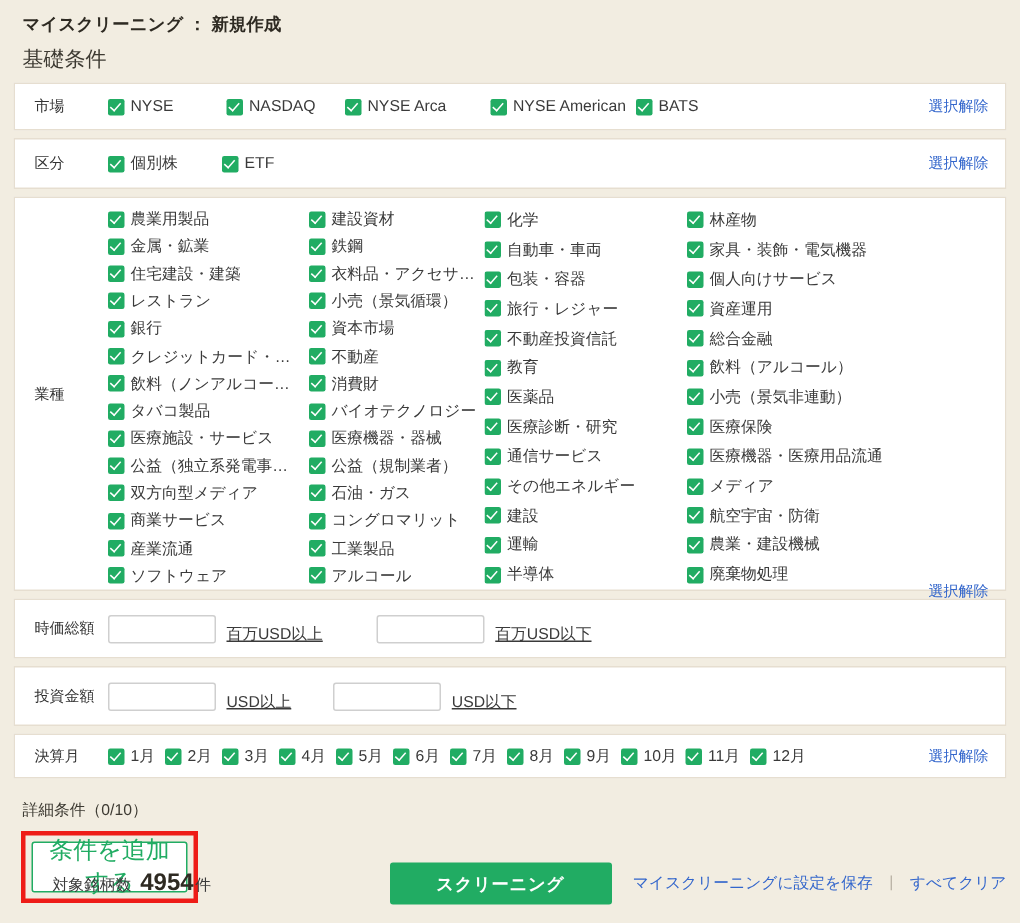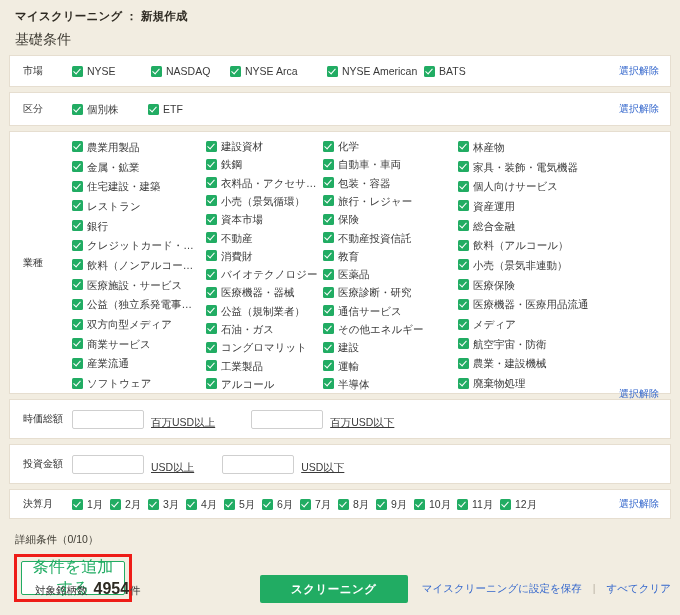--- a/index.html
+++ b/index.html
@@ -352,20 +352,24 @@
           <label class="cb ind-cell">
             <span class="box"></span>
             <span class="lbl">クレジットカード・貸…</span>
           </label>
           <label class="cb ind-cell">
             <span class="box"></span>
             <span class="lbl">飲料（ノンアルコール）</span>
           </label>
           <label class="cb ind-cell">
             <span class="box"></span>
+            <span class="lbl">タバコ製品</span>
+          </label>
+          <label class="cb ind-cell">
+            <span class="box"></span>
             <span class="lbl">医療施設・サービス</span>
           </label>
           <label class="cb ind-cell">
             <span class="box"></span>
             <span class="lbl">公益（独立系発電事業…</span>
           </label>
           <label class="cb ind-cell">
             <span class="box"></span>
             <span class="lbl">双方向型メディア</span>
           </label>
@@ -449,24 +453,20 @@
             <span class="box"></span>
             <span class="lbl">自動車・車両</span>
           </label>
           <label class="cb ind-cell">
             <span class="box"></span>
             <span class="lbl">包装・容器</span>
           </label>
           <label class="cb ind-cell">
             <span class="box"></span>
             <span class="lbl">旅行・レジャー</span>
-          </label>
-          <label class="cb ind-cell">
-            <span class="box"></span>
-            <span class="lbl">保険</span>
           </label>
           <label class="cb ind-cell">
             <span class="box"></span>
             <span class="lbl">不動産投資信託</span>
           </label>
           <label class="cb ind-cell">
             <span class="box"></span>
             <span class="lbl">教育</span>
           </label>
           <label class="cb ind-cell">

